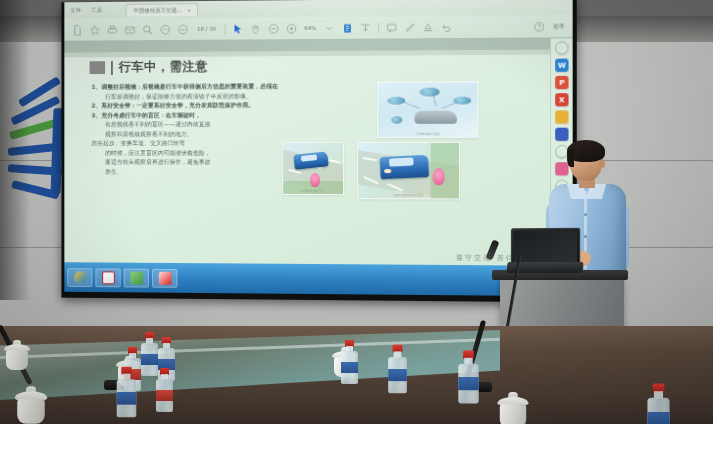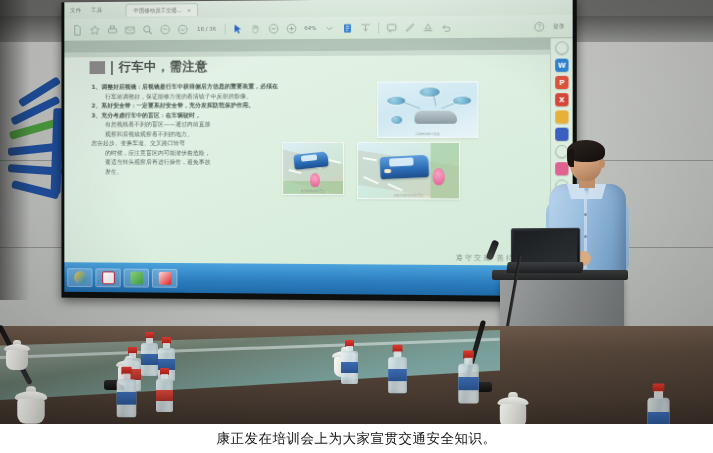--- a/index.html
+++ b/index.html
@@ -859,17 +859,14 @@
     <div class="bottle" style="left:650px; top:390px; transform:scale(1.3);">
       <div class="cap"></div>
         <div class="neck"></div>
         <div class="body"></div>
         <div class="label"></div>
     </div>
 
     <div class="vignette"></div>
   </div>
 
-  <div class="caption">
-    <span>康正发在培训会上为大家宣贯交通安全知识。</span>
-  </div>
 
 </div>
 
 </body></html>

